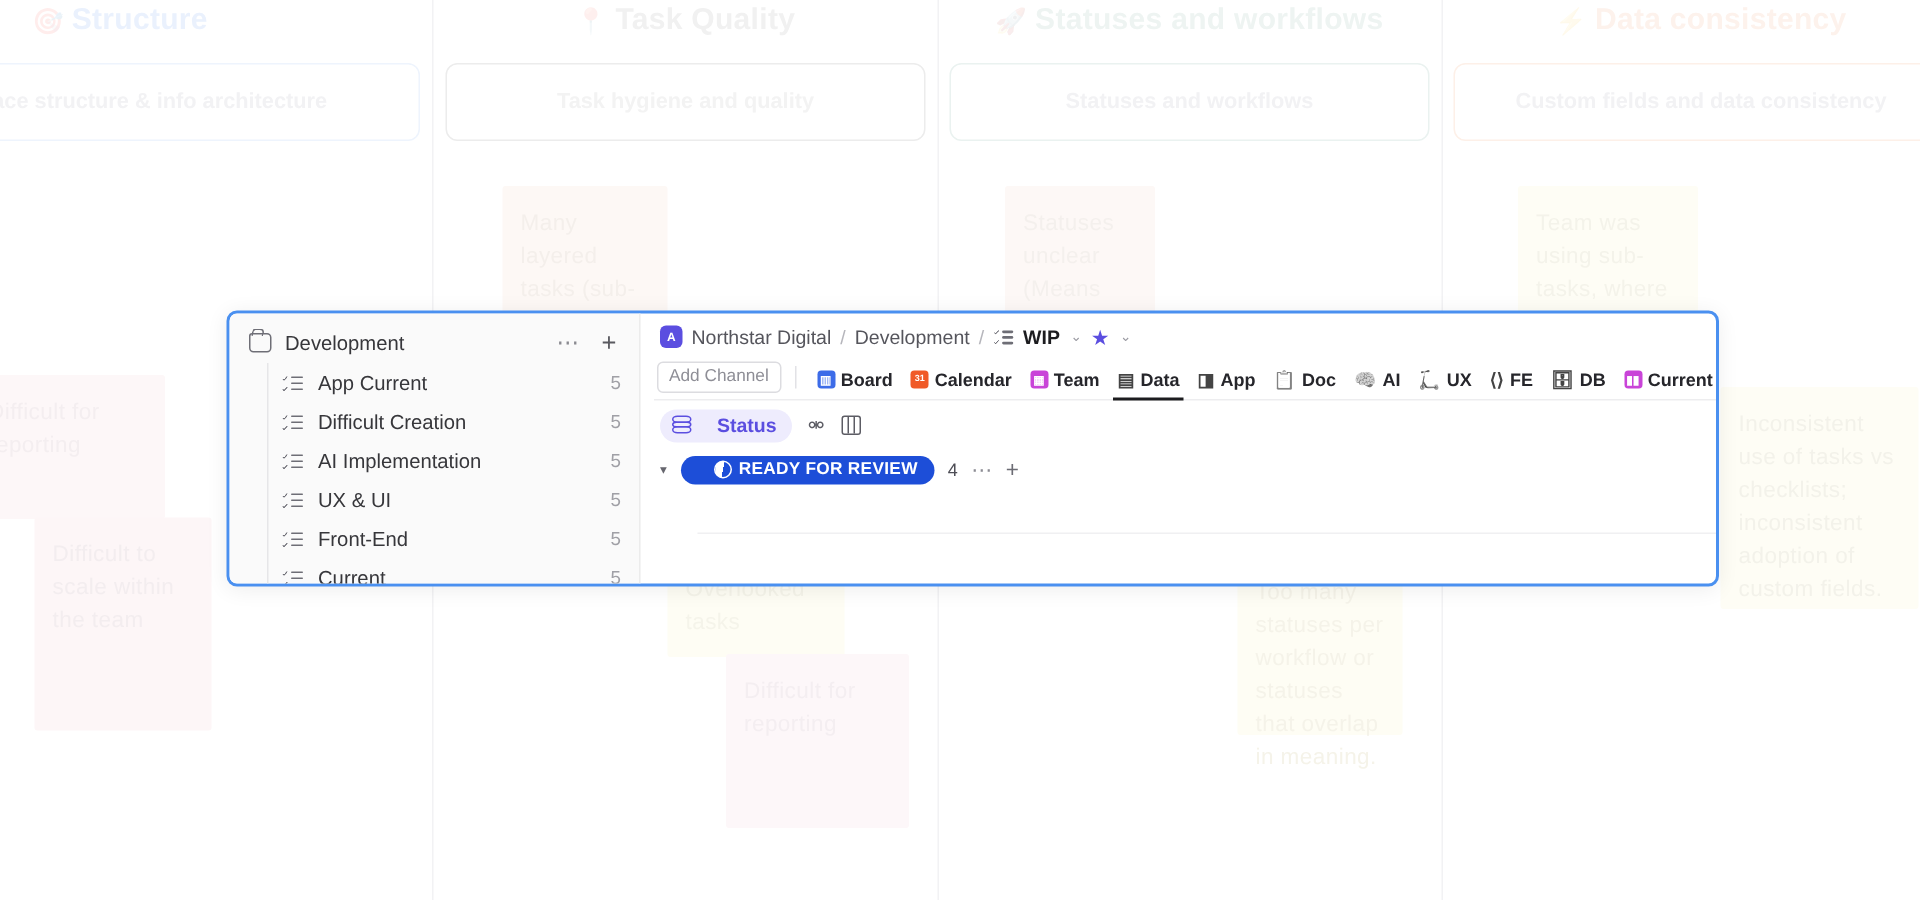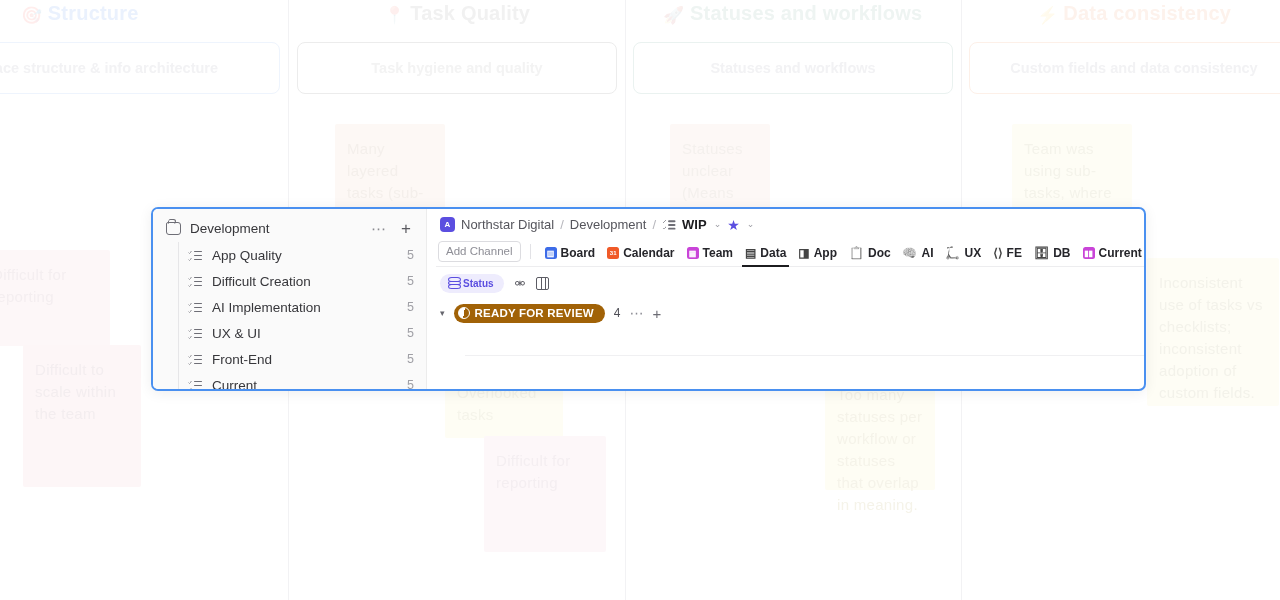--- a/index.html
+++ b/index.html
@@ -202,25 +202,25 @@
     width: 12px; height: 12px; border-radius: 2.5px;
     display: inline-flex; align-items: center; justify-content: center;
     color: #fff; font-size: 8px; flex: 0 0 12px;
   }
 
   .toolbar {
     display: flex; align-items: center; gap: 11px;
     height: 33px; padding-left: 4px;
   }
   .chip-status {
-    display: inline-flex; align-items: center; gap: 2px;
+    display: inline-flex; align-items: center; gap: 17px;
     background: #eeecfd; color: #5b4ee0;
     border-radius: 11px;
     padding: 3px 10px 4px 8px;
-    font-size: 10px; font-weight: bold;
+    font-size: 13px; font-weight: bold;
     cursor: pointer;
   }
   .ic-stack { width: 13px; height: 12px; position: relative; flex: 0 0 13px; }
   .ic-stack i {
     position: absolute; left: 0; width: 13px; height: 4.5px;
     border: 1.3px solid #5b4ee0;
     border-radius: 50%/100%;
   }
   .ic-stack i:nth-child(1) { top: 0px; }
   .ic-stack i:nth-child(2) { top: 3.6px; }
@@ -236,23 +236,23 @@
   .ic-cols::before { left: 3.2px; }
   .ic-cols::after  { left: 7.1px; }
 
   .group-row {
     display: flex; align-items: center; gap: 9px;
     height: 26px; padding-left: 4px;
   }
   .g-caret { color: #66666e; font-size: 9px; cursor: pointer; }
   .pill {
     display: inline-flex; align-items: center; gap: 5px;
-    background: #a16207; color: #fff;
+    background: #1d4ed8; color: #fff;
     border-radius: 11px;
-    padding: 3px 11px 4px 4px;
+    padding: 3px 11px 4px 22px;
     font-size: 11.5px; font-weight: bold; letter-spacing: .2px;
     cursor: pointer;
   }
   .ic-halfcircle {
     width: 12px; height: 12px; border-radius: 50%;
     border: 1.5px solid #fff; flex: 0 0 12px;
     background: linear-gradient(100deg, #fff 50%, transparent 50%);
   }
   .g-count { font-size: 12px; color: #4e4e56; }
   .g-dots  { color: #8c8c94; font-size: 14px; line-height: 1; cursor: pointer; }
@@ -316,21 +316,21 @@
     </div>
     <div id="side-list">
         <div class="side-item">
           <span class="ic-checklist">
             <i class="c1"></i>
             <i class="l1"></i>
             <i class="c2"></i>
             <i class="l2"></i>
             <i class="l3"></i>
           </span>
-          <span class="lbl">App Quality</span>
+          <span class="lbl">App Current</span>
           <span class="cnt">5</span>
         </div>
         <div class="side-item">
           <span class="ic-checklist">
             <i class="c1"></i>
             <i class="l1"></i>
             <i class="c2"></i>
             <i class="l2"></i>
             <i class="l3"></i>
           </span>

